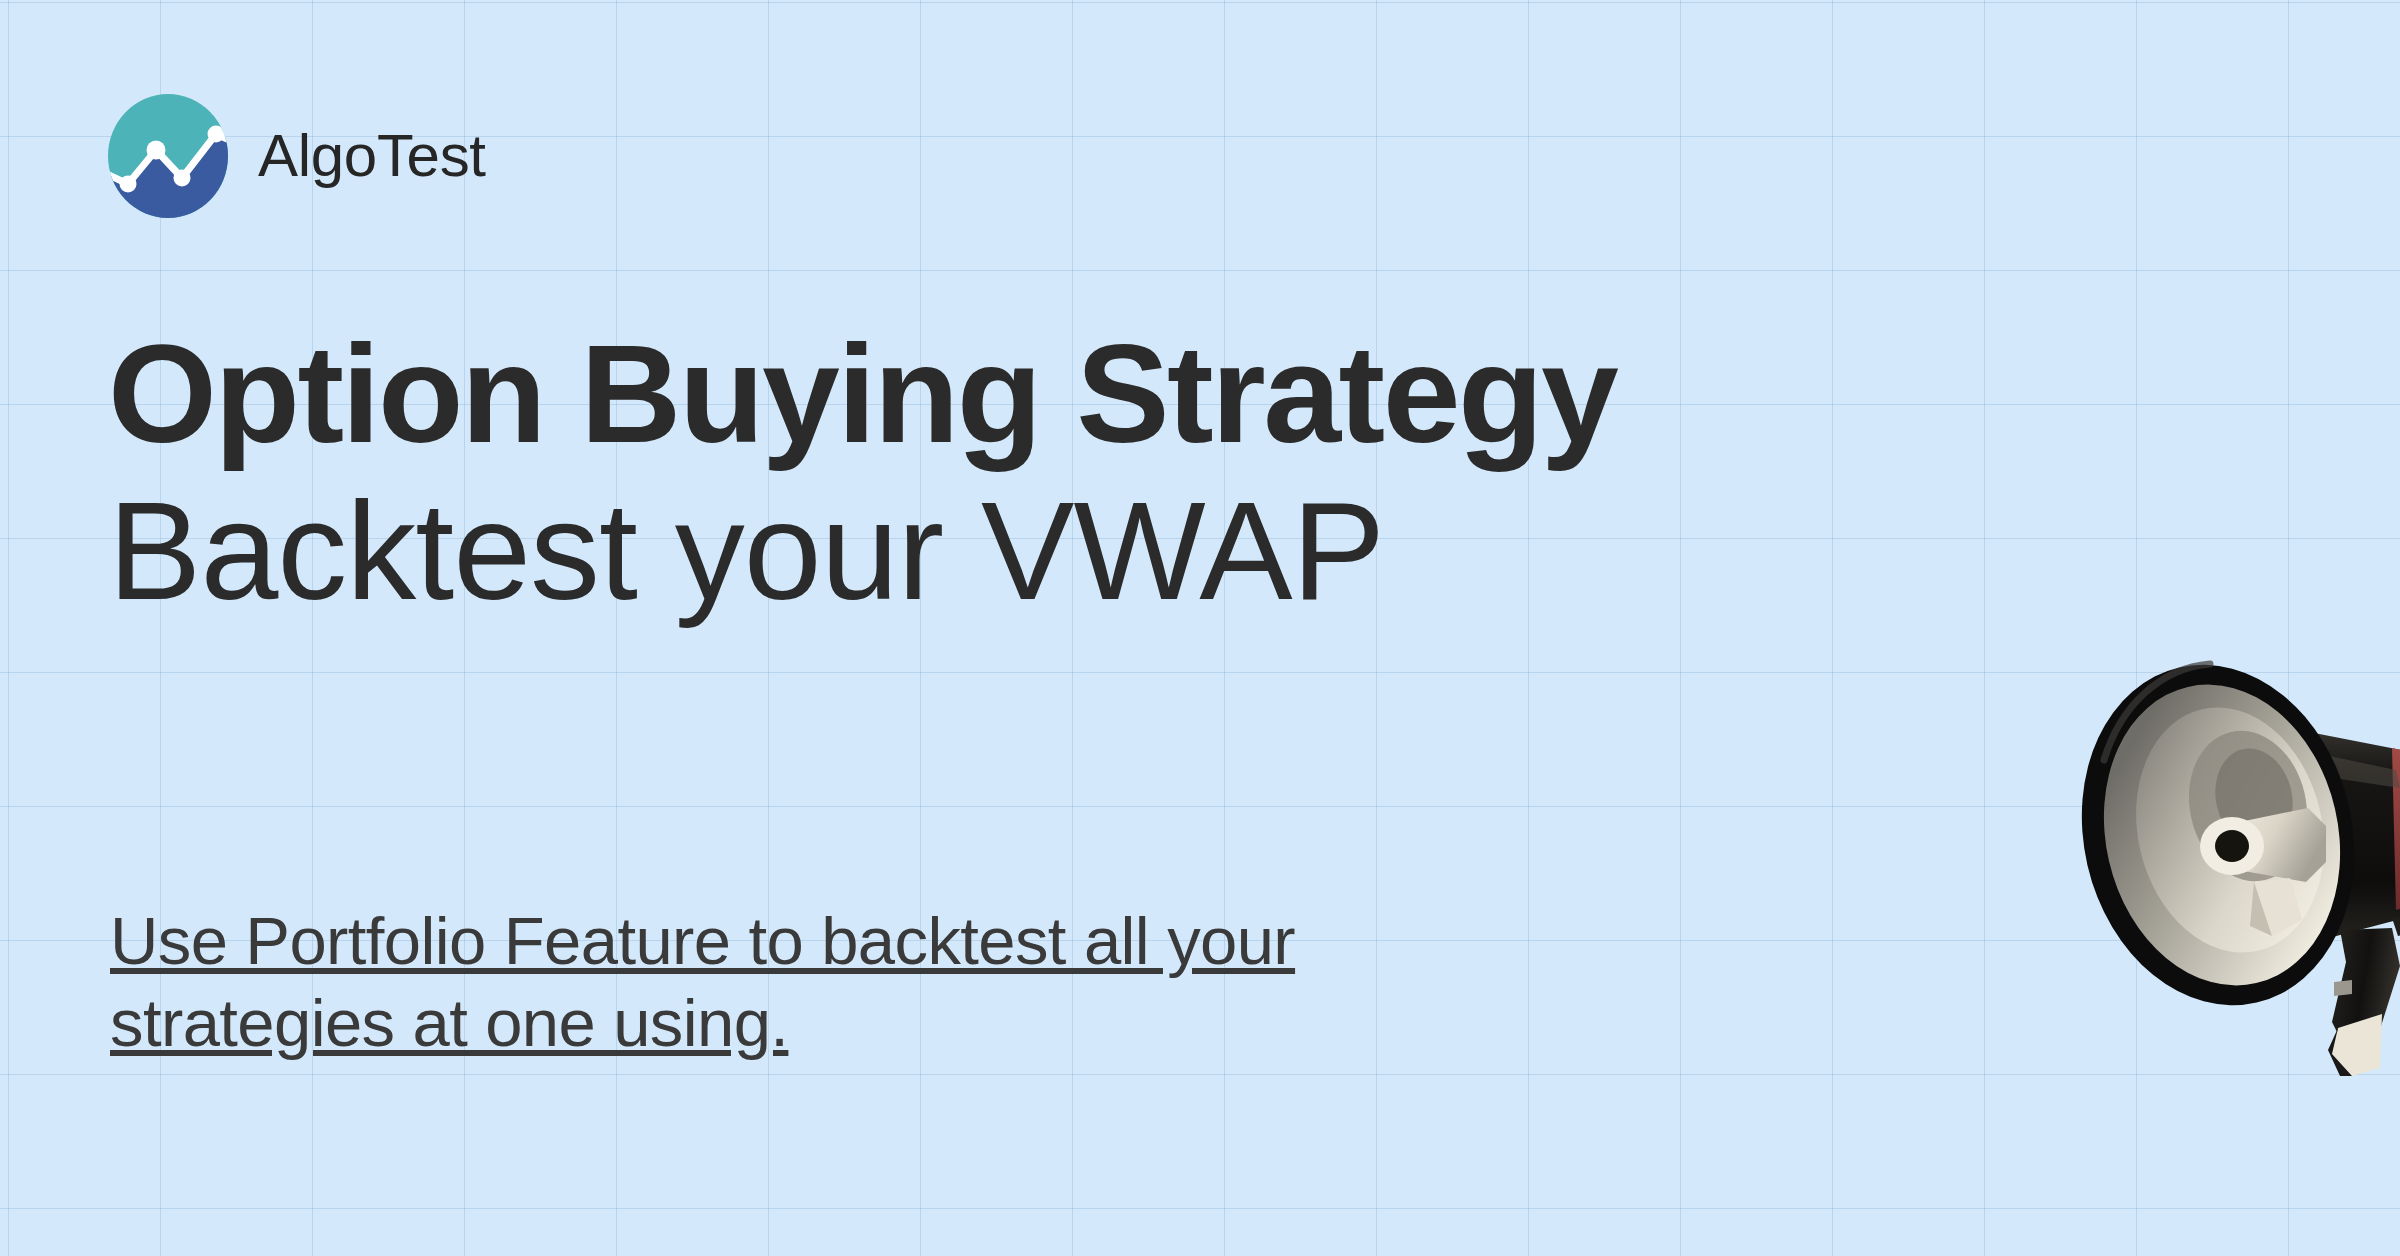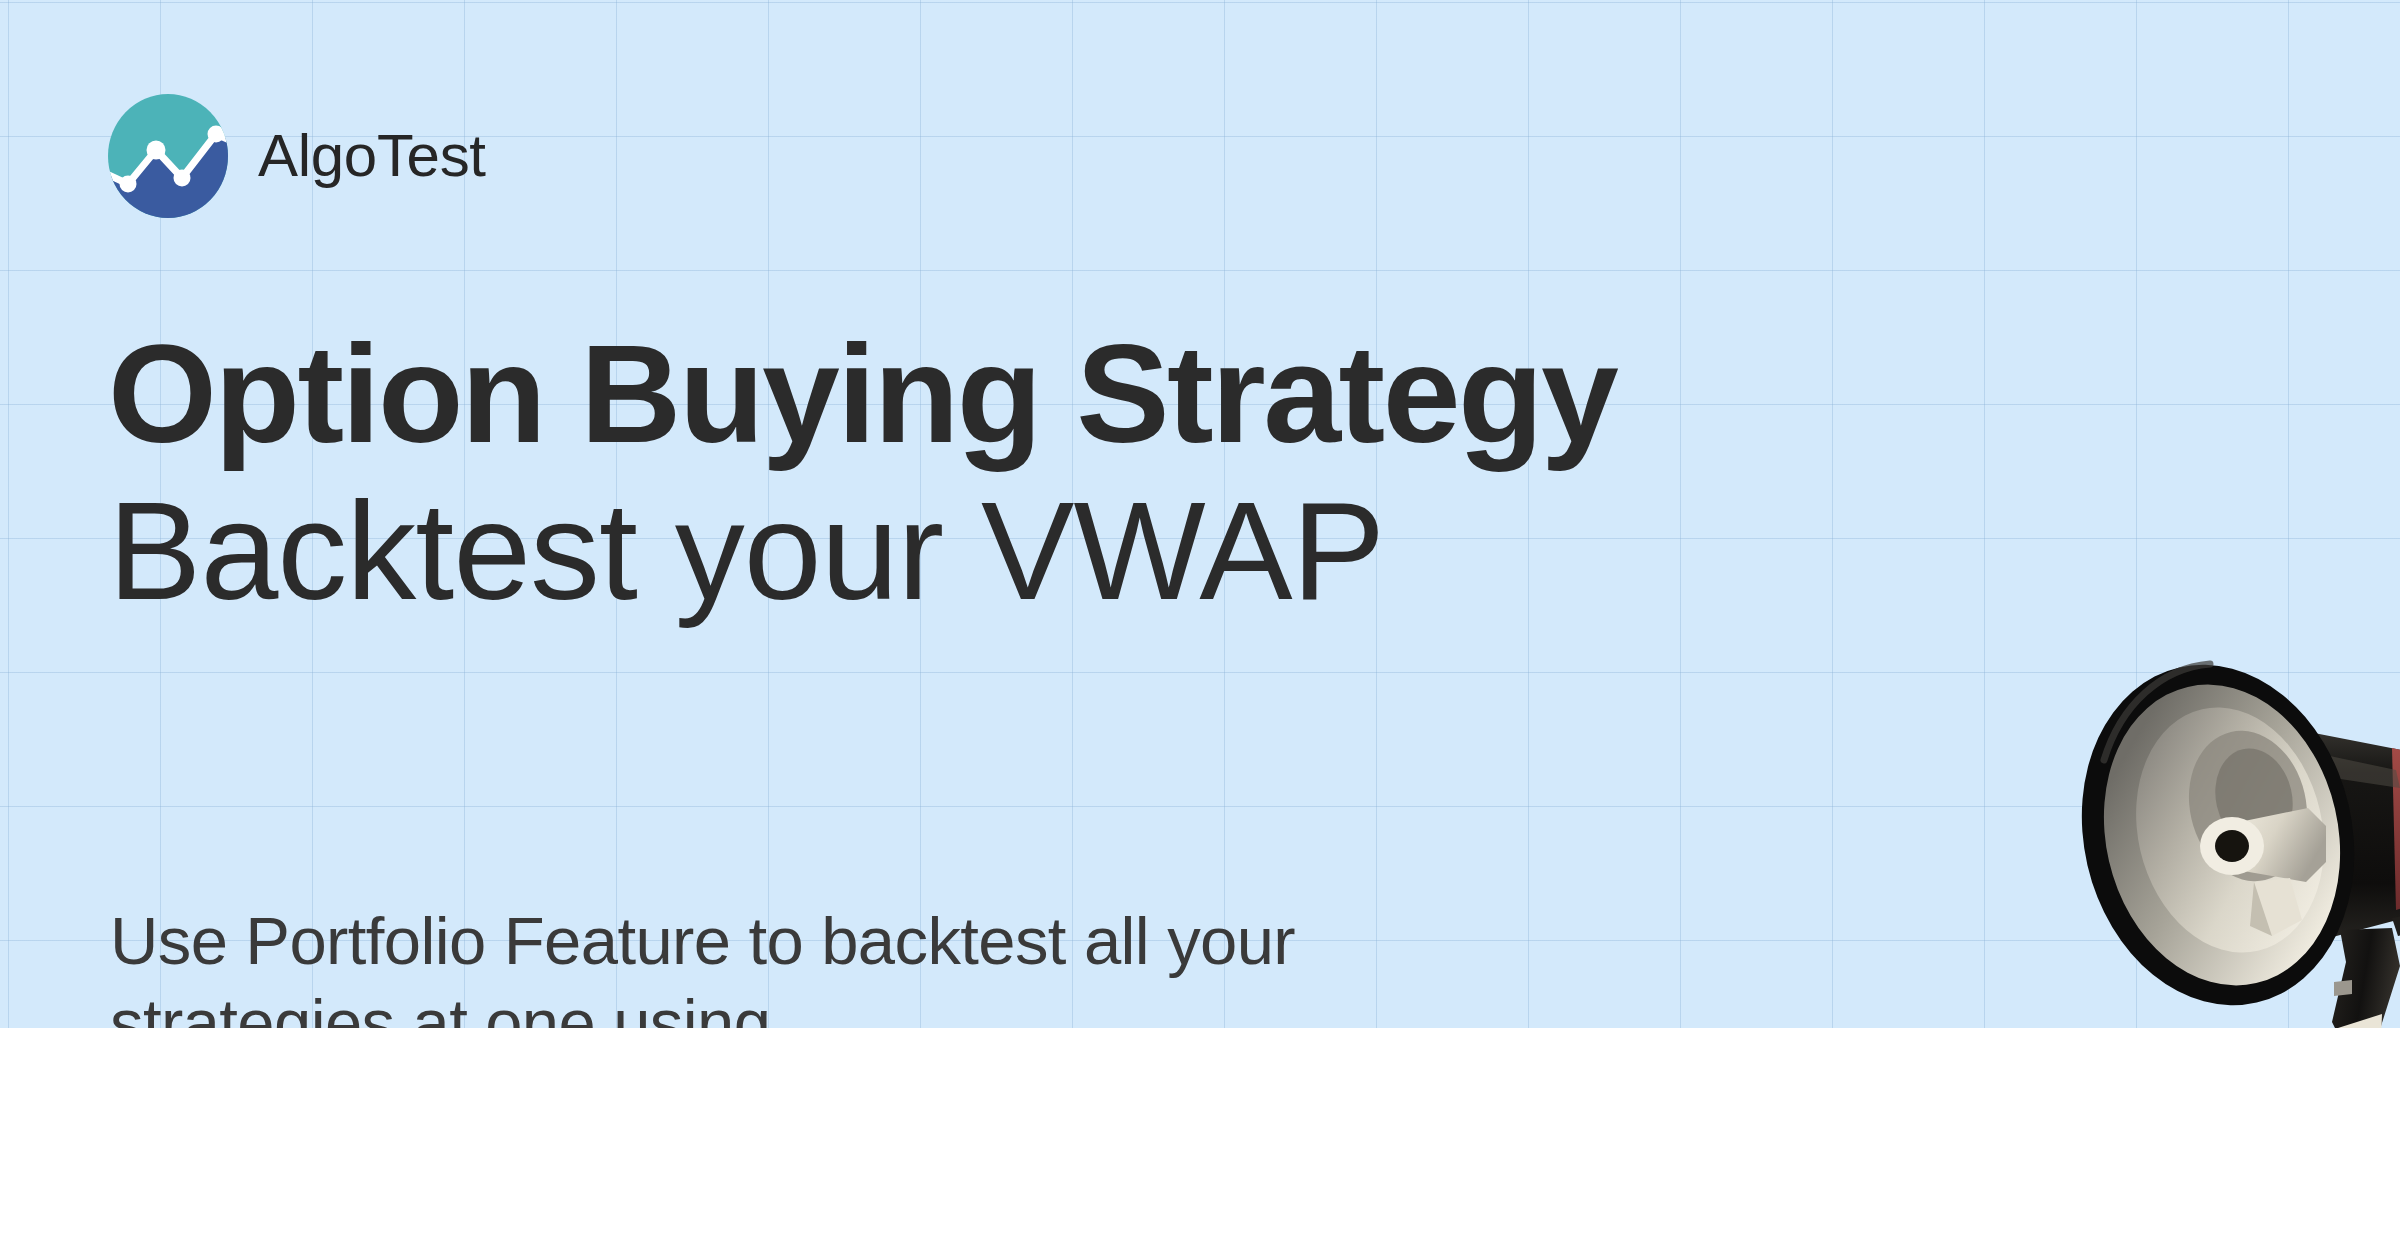--- a/index.html
+++ b/index.html
@@ -9,21 +9,21 @@
   body {
     width: 2400px;
     height: 1256px;
     overflow: hidden;
     font-family: "Liberation Sans", sans-serif;
   }
 
   #banner {
     position: relative;
     width: 2400px;
-    height: 1028px;
+    height: 1256px;
     background-color: #d3e9fb;
     overflow: hidden;
   }
 
   
   #grid {
     position: absolute;
     inset: 0;
     background-image:
       linear-gradient(to right, rgba(140,180,215,0.38) 1.5px, transparent 1.5px),
@@ -77,20 +77,21 @@
   #subtitle {
     position: absolute;
     left: 110px;
     top: 900px;
     width: 1760px;
     color: #3a3a3a;
     font-size: 67px;
     font-weight: 400;
     line-height: 1.22;
     letter-spacing: -0.6px;
+    text-decoration: underline;
   }
   #subtitle .sub-line { display: block; white-space: nowrap; }
 
   
   #megaphone {
     position: absolute;
     left: 2040px;
     top: 630px;
     width: 420px;
     height: 480px;

